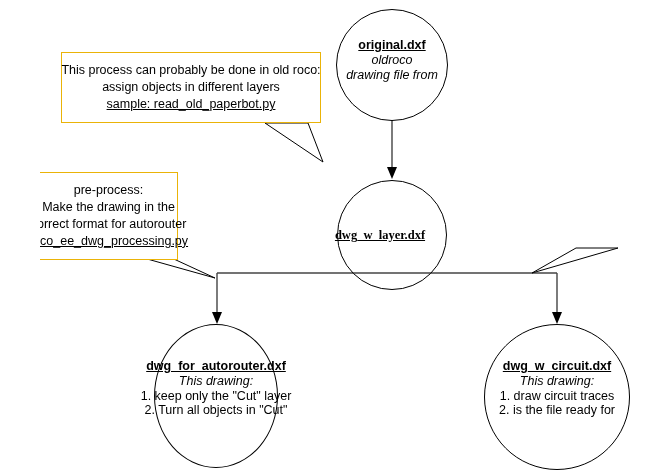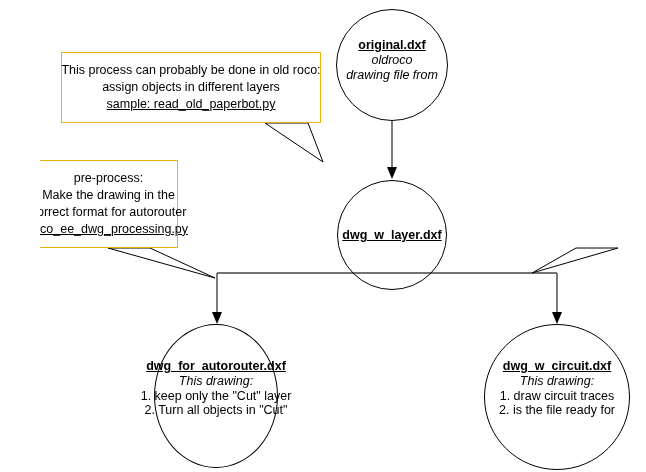--- a/index.html
+++ b/index.html
@@ -100,21 +100,21 @@
   </svg>
 
   <div class="node-circle" style="left:296px; top:9px; width:112px; height:112px;"></div>
   <div class="node-text" style="left:272px; top:38px; width:160px;">
     <div class="node-title">original.dxf</div>
     <div class="node-sub">oldroco</div>
     <div class="node-sub">drawing file from</div>
   </div>
 
   <div class="node-circle" style="left:297px; top:180px; width:110px; height:110px;"></div>
-  <div class="node-text" style="left:272px; top:228px; width:160px;">
+  <div class="node-text" style="left:260px; top:228px; width:160px;font-family:Liberation Serif, serif;">
     <div class="node-title">dwg_w_layer.dxf</div>
   </div>
 
   <div class="node-circle" style="left:114px; top:324px; width:124px; height:144px;"></div>
   <div class="node-text" style="left:86px; top:359px; width:180px;">
     <div class="node-title">dwg_for_autorouter.dxf</div>
     <div class="node-sub">This drawing:</div>
     <div>1. keep only the "Cut" layer</div>
     <div>2. Turn all objects in "Cut"</div>
   </div>
@@ -126,21 +126,21 @@
     <div>1. draw circuit traces</div>
     <div>2. is the file ready for</div>
   </div>
 
   <div class="callout-box" style="left:21px; top:52px; width:260px; height:71px;">
     <div>This process can probably be done in old roco:</div>
     <div>assign objects in different layers</div>
     <div class="u">sample: read_old_paperbot.py</div>
   </div>
 
-  <div class="callout-box" style="left:-1px; top:160px; width:139px; height:88px;">
+  <div class="callout-box" style="left:-1px; top:172px; width:139px; height:88px;">
     <div>pre-process:</div>
     <div>Make the drawing in the</div>
     <div>correct format for autorouter</div>
     <div class="u">roco_ee_dwg_processing.py</div>
   </div>
 
 
 </div>
 
 </body></html>

